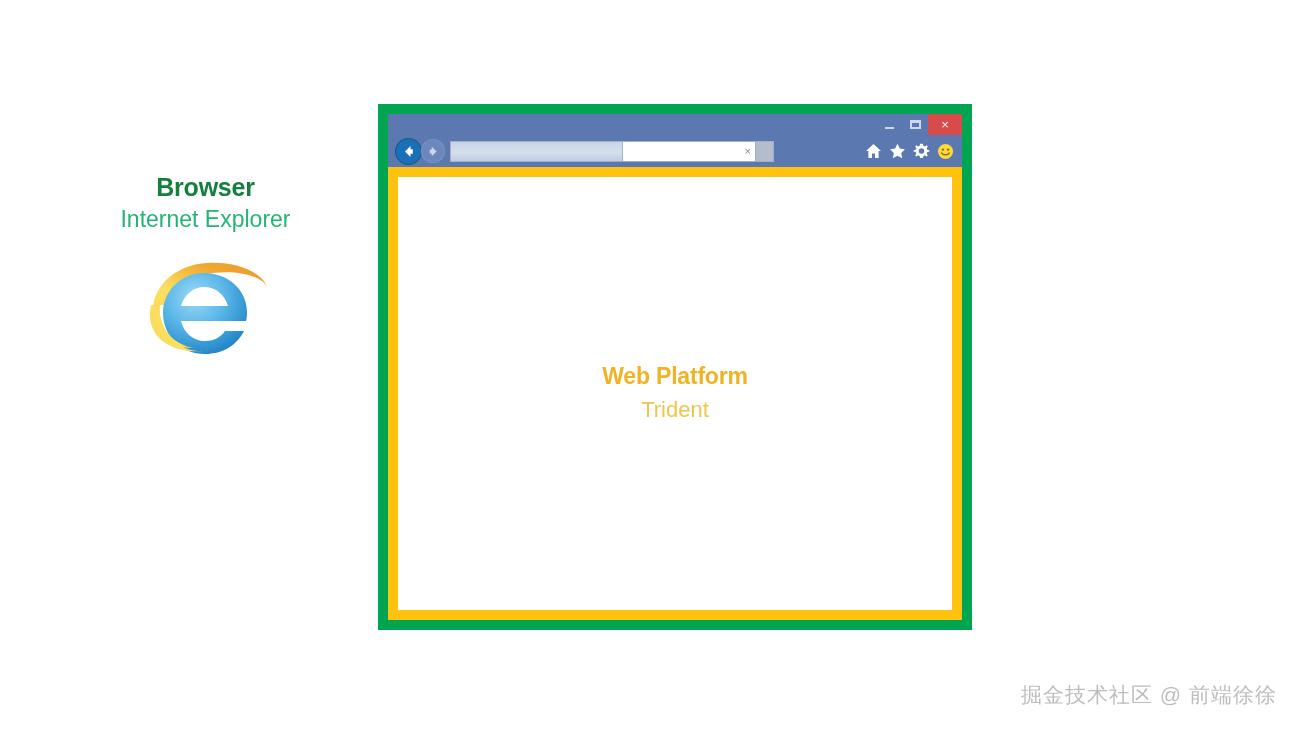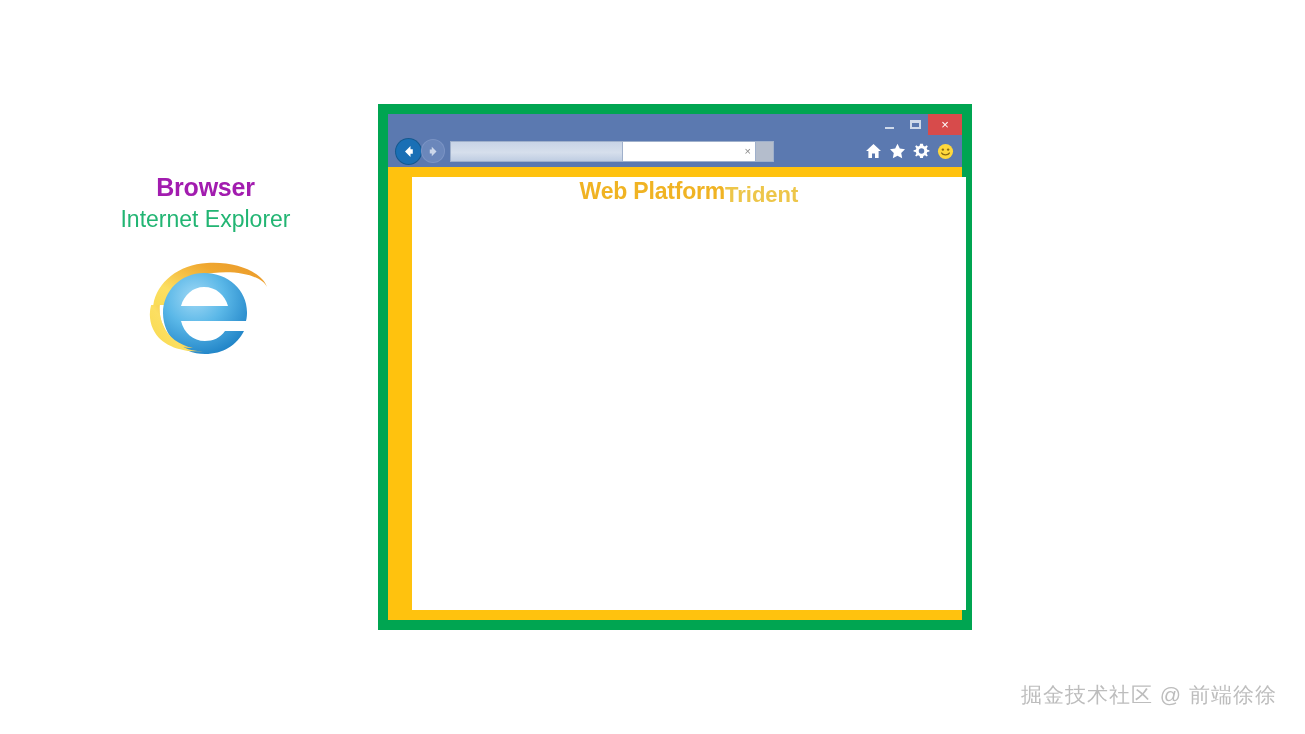--- a/index.html
+++ b/index.html
@@ -20,21 +20,21 @@
   .left-panel {
     position: absolute;
     left: 68px;
     top: 172px;
     width: 275px;
     text-align: center;
   }
   .browser-heading {
     font-size: 25px;
     font-weight: bold;
-    color: #a21caf;
+    color: #15803d;
     line-height: 1.25;
     letter-spacing: -0.2px;
   }
   .browser-subheading {
     font-size: 23px;
     font-weight: normal;
     color: #22b573;
     line-height: 1.45;
     letter-spacing: 0px;
     text-align: center;
@@ -205,36 +205,35 @@
   .viewport-pad {
     flex: 1 1 auto;
     padding: 10px;
     box-sizing: border-box;
   }
   .viewport {
     width: 100%;
     height: 100%;
     background: #ffffff;
     display: flex;
-    flex-direction: row;
-    align-items: flex-start;
+    flex-direction: column;
+    align-items: center;
     justify-content: center;
     box-sizing: border-box;
-    margin-left: 14px;
   }
   .platform-title {
     font-size: 23px;
     font-weight: bold;
     color: #f0b323;
     line-height: 1.3;
     letter-spacing: -0.2px;
   }
   .platform-engine {
     font-size: 22px;
-    font-weight: bold;
+    font-weight: normal;
     color: #edc64a;
     line-height: 1.45;
     margin-top: 2px;
   }
 
   
   .watermark {
     position: absolute;
     right: 28px;
     bottom: 25px;

